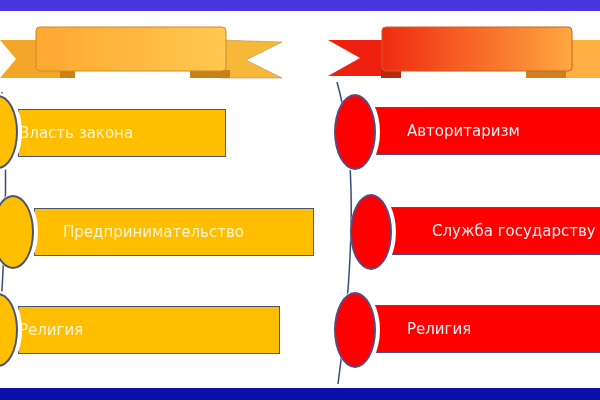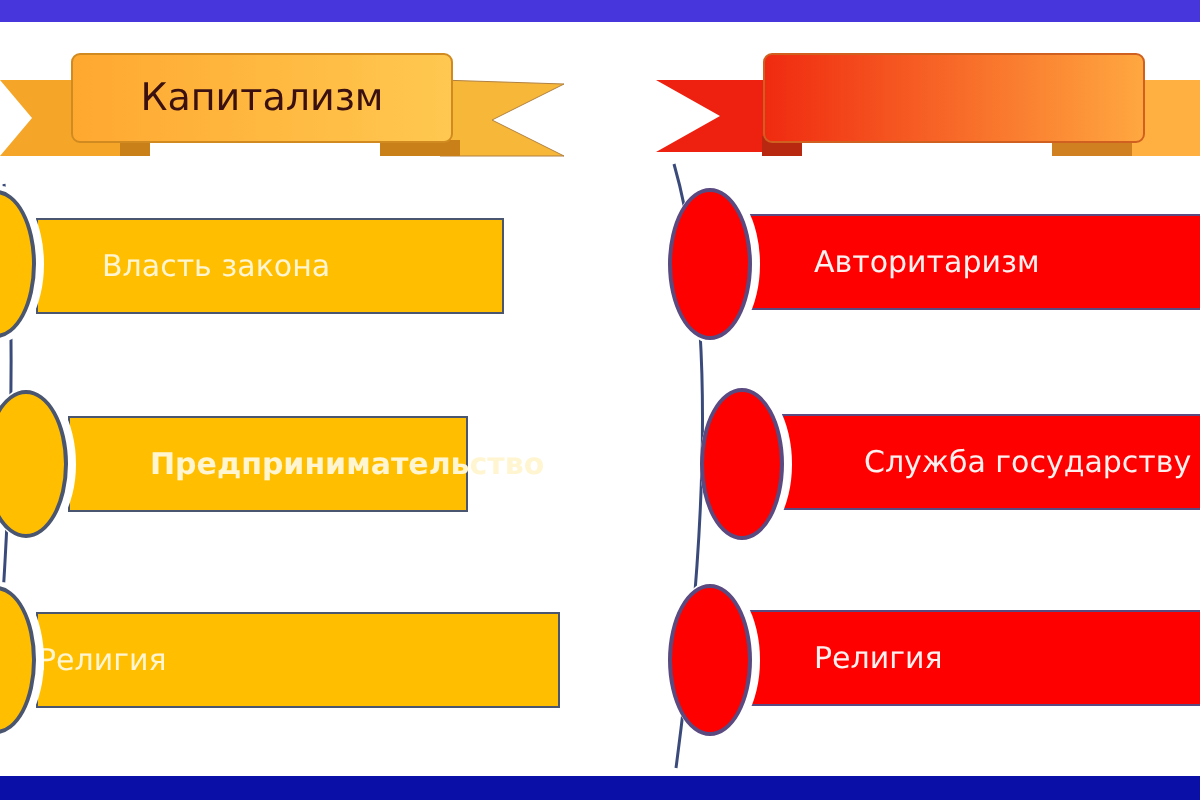--- a/index.html
+++ b/index.html
@@ -33,45 +33,44 @@
         <stop offset="0" stop-color="#ffa830"></stop>
         <stop offset="1" stop-color="#ffc850"></stop>
       </linearGradient>
     </defs>
     <polygon points="0,18 70,18 70,56 0,56 16,37" fill="#f5a628"></polygon>
     <polygon points="220,18 282,20 246,38 282,56 220,56" fill="#f7b83a" stroke="#b08040" stroke-width="0.5"></polygon>
     <polygon points="60,48 75,48 75,56 60,56" fill="#c98018"></polygon>
     <polygon points="190,48 230,48 230,56 190,56" fill="#c98018"></polygon>
     <rect x="36" y="5" width="190" height="44" rx="4" fill="url(#gcap)" stroke="#d08a20" stroke-width="1"></rect>
   </svg>
-  <div class="banner-text" style="left:36px;top:5px;width:190px;height:44px;">Капитализм</div>
 </div>
 
 <div class="banner" style="left:326px;top:22px;width:274px;height:58px;">
   <svg width="274" height="58" style="position:absolute;left:0;top:0;">
     <defs>
       <linearGradient id="gcom" x1="0" y1="0" x2="1" y2="0">
         <stop offset="0" stop-color="#f02a10"></stop>
         <stop offset="1" stop-color="#ffa840"></stop>
       </linearGradient>
     </defs>
     <polygon points="2,18 70,18 70,54 2,54 34,36" fill="#ee2010"></polygon>
     <polygon points="220,18 274,18 274,56 220,56" fill="#ffb040"></polygon>
     <polygon points="55,46 75,46 75,56 55,56" fill="#b82810"></polygon>
     <polygon points="200,46 240,46 240,56 200,56" fill="#d08020"></polygon>
     <rect x="56" y="5" width="190" height="44" rx="4" fill="url(#gcom)" stroke="#d06020" stroke-width="1"></rect>
   </svg>
 </div>
 
-<div class="bar cap" style="left:18px;top:109px;width:234px;padding-left:32px;">
+<div class="bar cap" style="left:18px;top:109px;width:208px;">
   <span>Власть закона</span>
 </div>
 <div class="oval cap" style="left:-22px;top:95px;width:40px;height:74px;"></div>
 
-<div class="bar cap" style="left:34px;top:208px;width:200px;padding-left:40px;font-weight:bold;">
+<div class="bar cap" style="left:34px;top:208px;width:280px;padding-left:28px;">
   <span>Предпринимательство</span>
 </div>
 <div class="oval cap" style="left:-8px;top:195px;width:42px;height:74px;"></div>
 
 <div class="bar cap" style="left:18px;top:306px;width:262px;">
   <span>Религия</span>
 </div>
 <div class="oval cap" style="left:-22px;top:293px;width:40px;height:74px;"></div>
 
 <div class="bar com" style="left:374px;top:107px;width:240px;padding-left:32px;">

